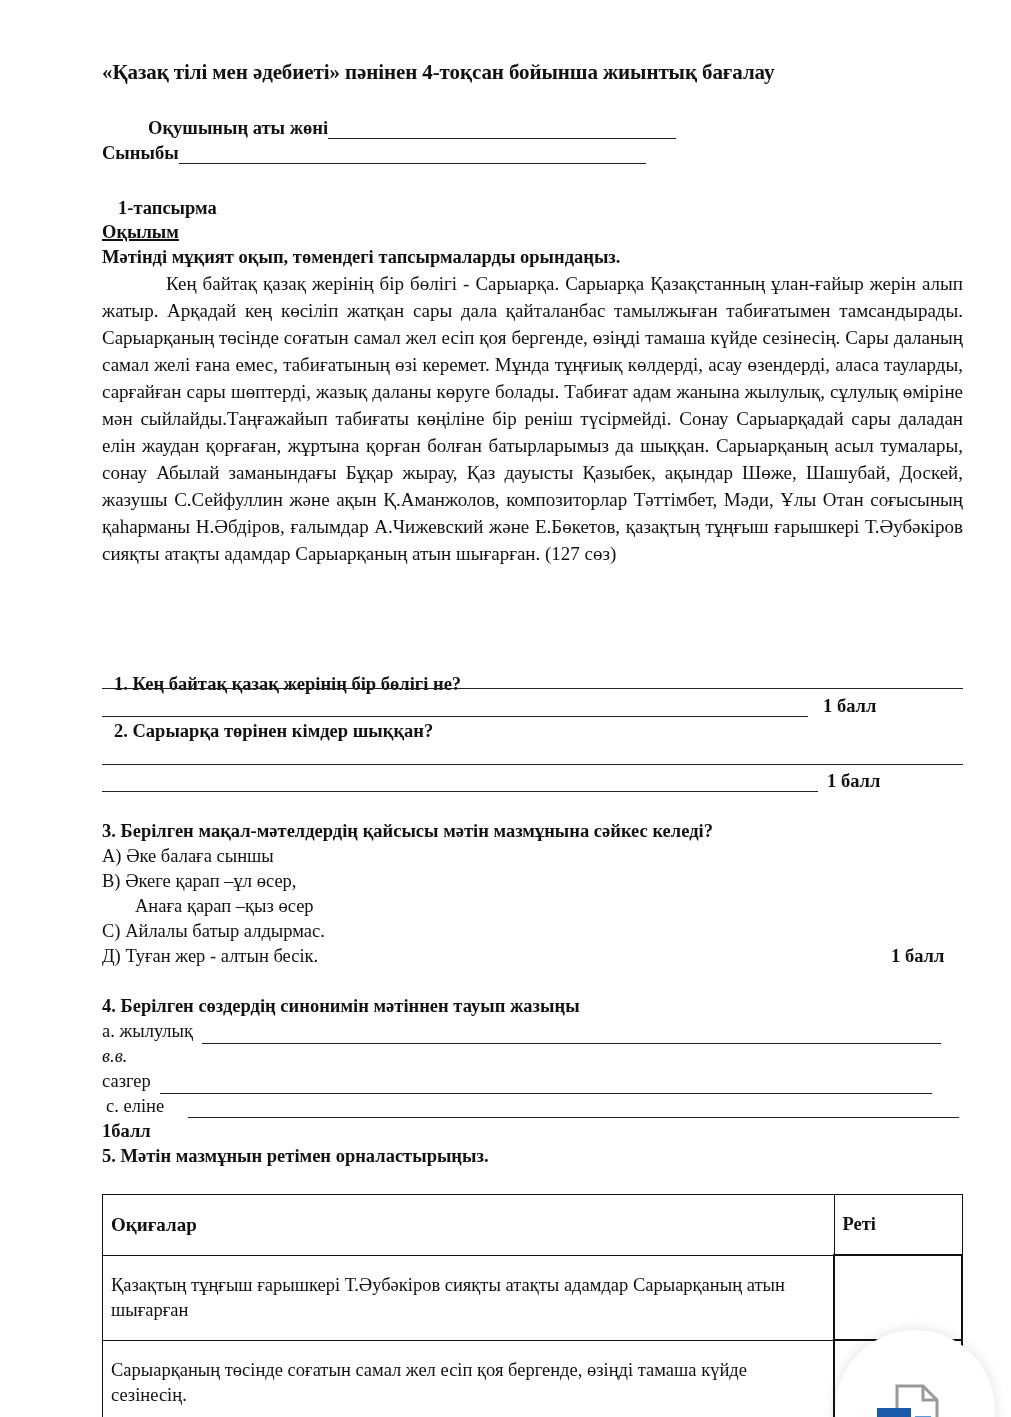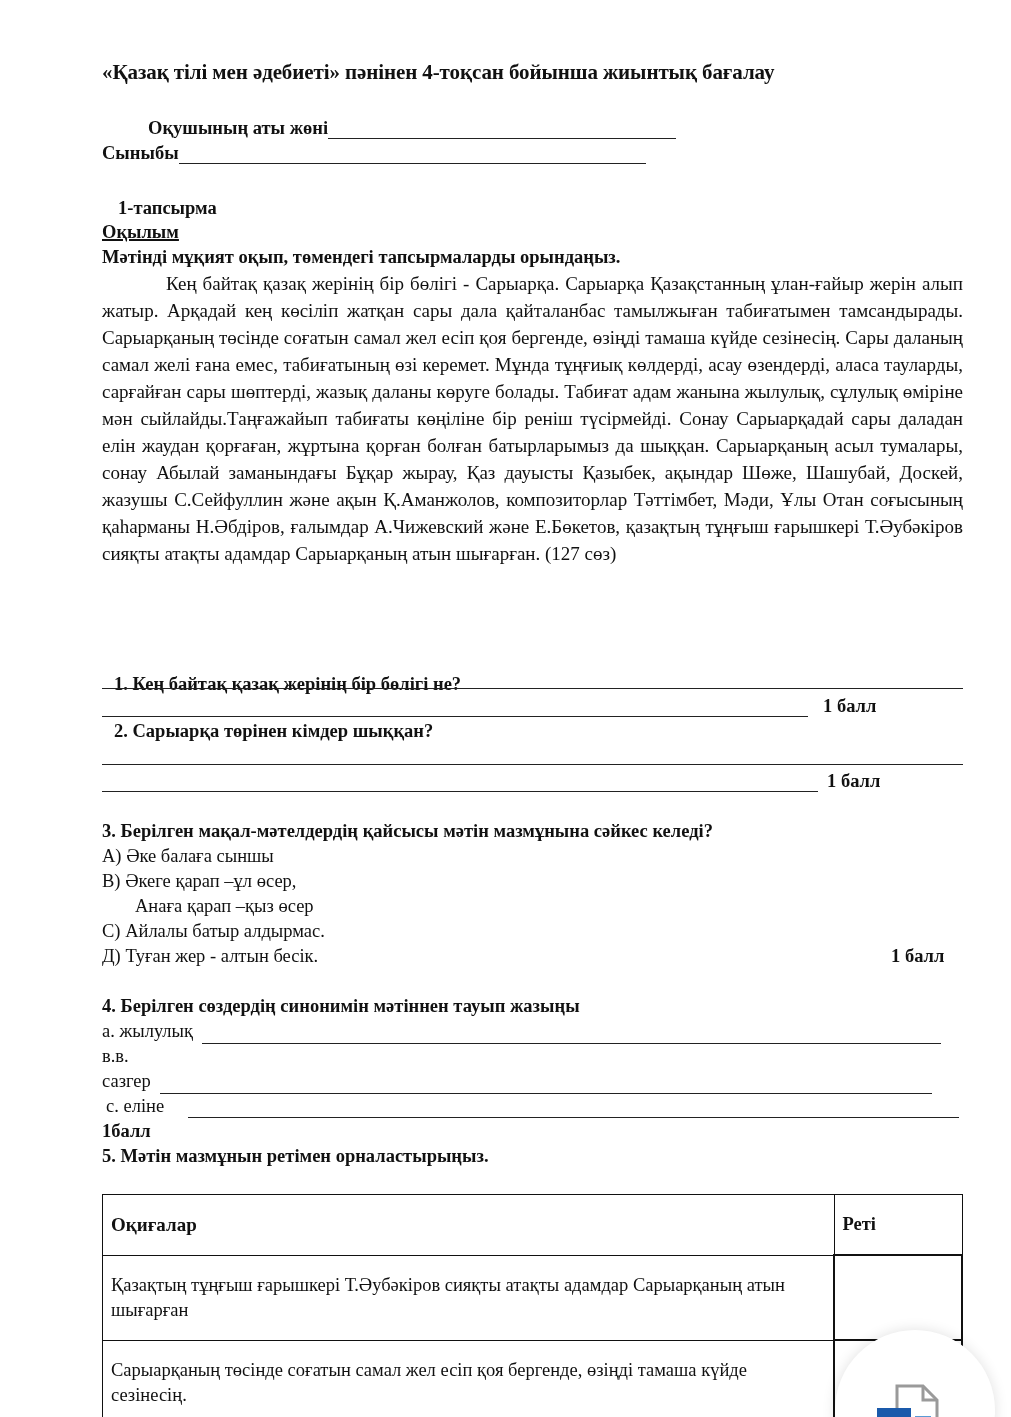--- a/index.html
+++ b/index.html
@@ -76,21 +76,21 @@
 <div class="opt" style="top:846px;">А) Әке балаға сыншы</div>
 <div class="opt" style="top:871px;">В)  Әкеге қарап –ұл өсер,</div>
 <div class="opt" style="top:896px; left:135px;">Анаға қарап –қыз өсер</div>
 <div class="opt" style="top:921px;">С) Айлалы батыр алдырмас.</div>
 <div class="opt" style="top:946px;">Д) Туған жер - алтын бесік.</div>
 <div class="score" style="left:891px; top:946px;">1 балл</div>
 
 <div class="abs q" style="left:102px; top:996px;">4. Берілген сөздердің синонимін мәтіннен тауып жазыңы</div>
 <div class="syn" style="top:1021px;">а. жылулық</div>
 <div class="ans-line" style="left:202px; top:1043px; width:739px;"></div>
-<div class="syn" style="top:1046px;">в.в.</div>
+<div class="syn" style="top:1046px;font-style:italic;">в.в.</div>
 <div class="syn" style="top:1071px;">сазгер</div>
 <div class="ans-line" style="left:160px; top:1093px; width:772px;"></div>
 <div class="syn" style="top:1096px; left:106px;">с. еліне</div>
 <div class="ans-line" style="left:188px; top:1117px; width:771px;"></div>
 <div class="score" style="left:102px; top:1121px;">1балл</div>
 
 <div class="abs q" style="left:102px; top:1146px;">5. Мәтін мазмұнын ретімен орналастырыңыз.</div>
 
 <table class="events">
   <tbody>

